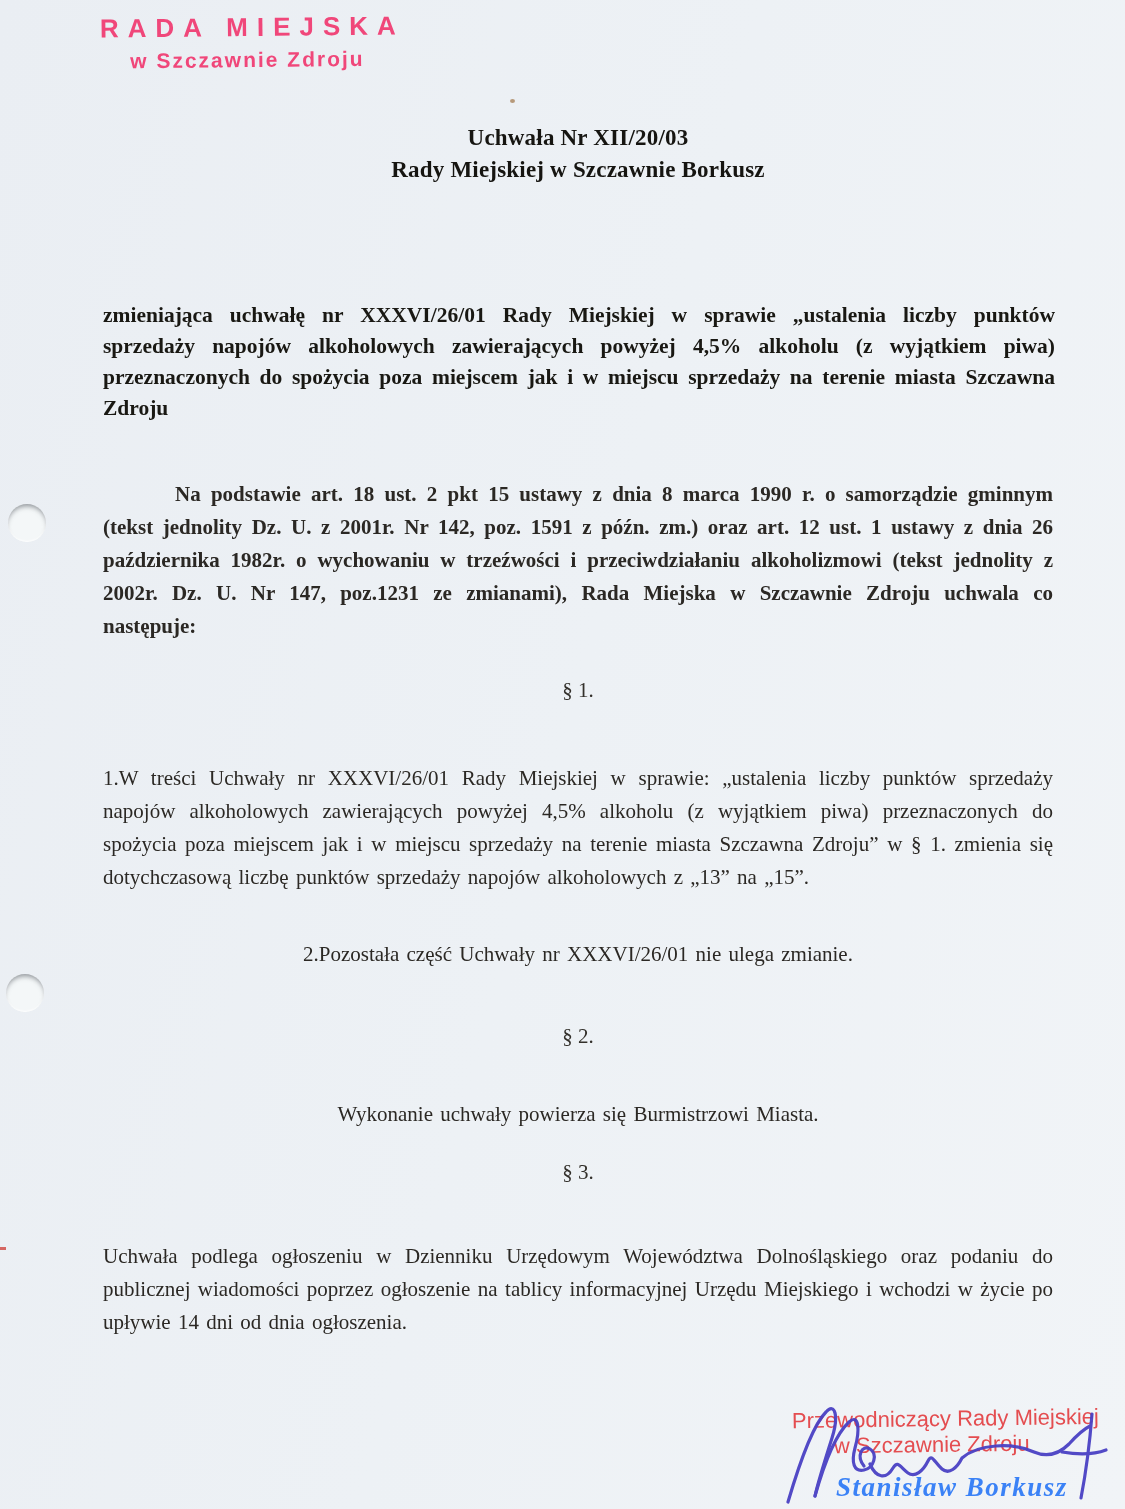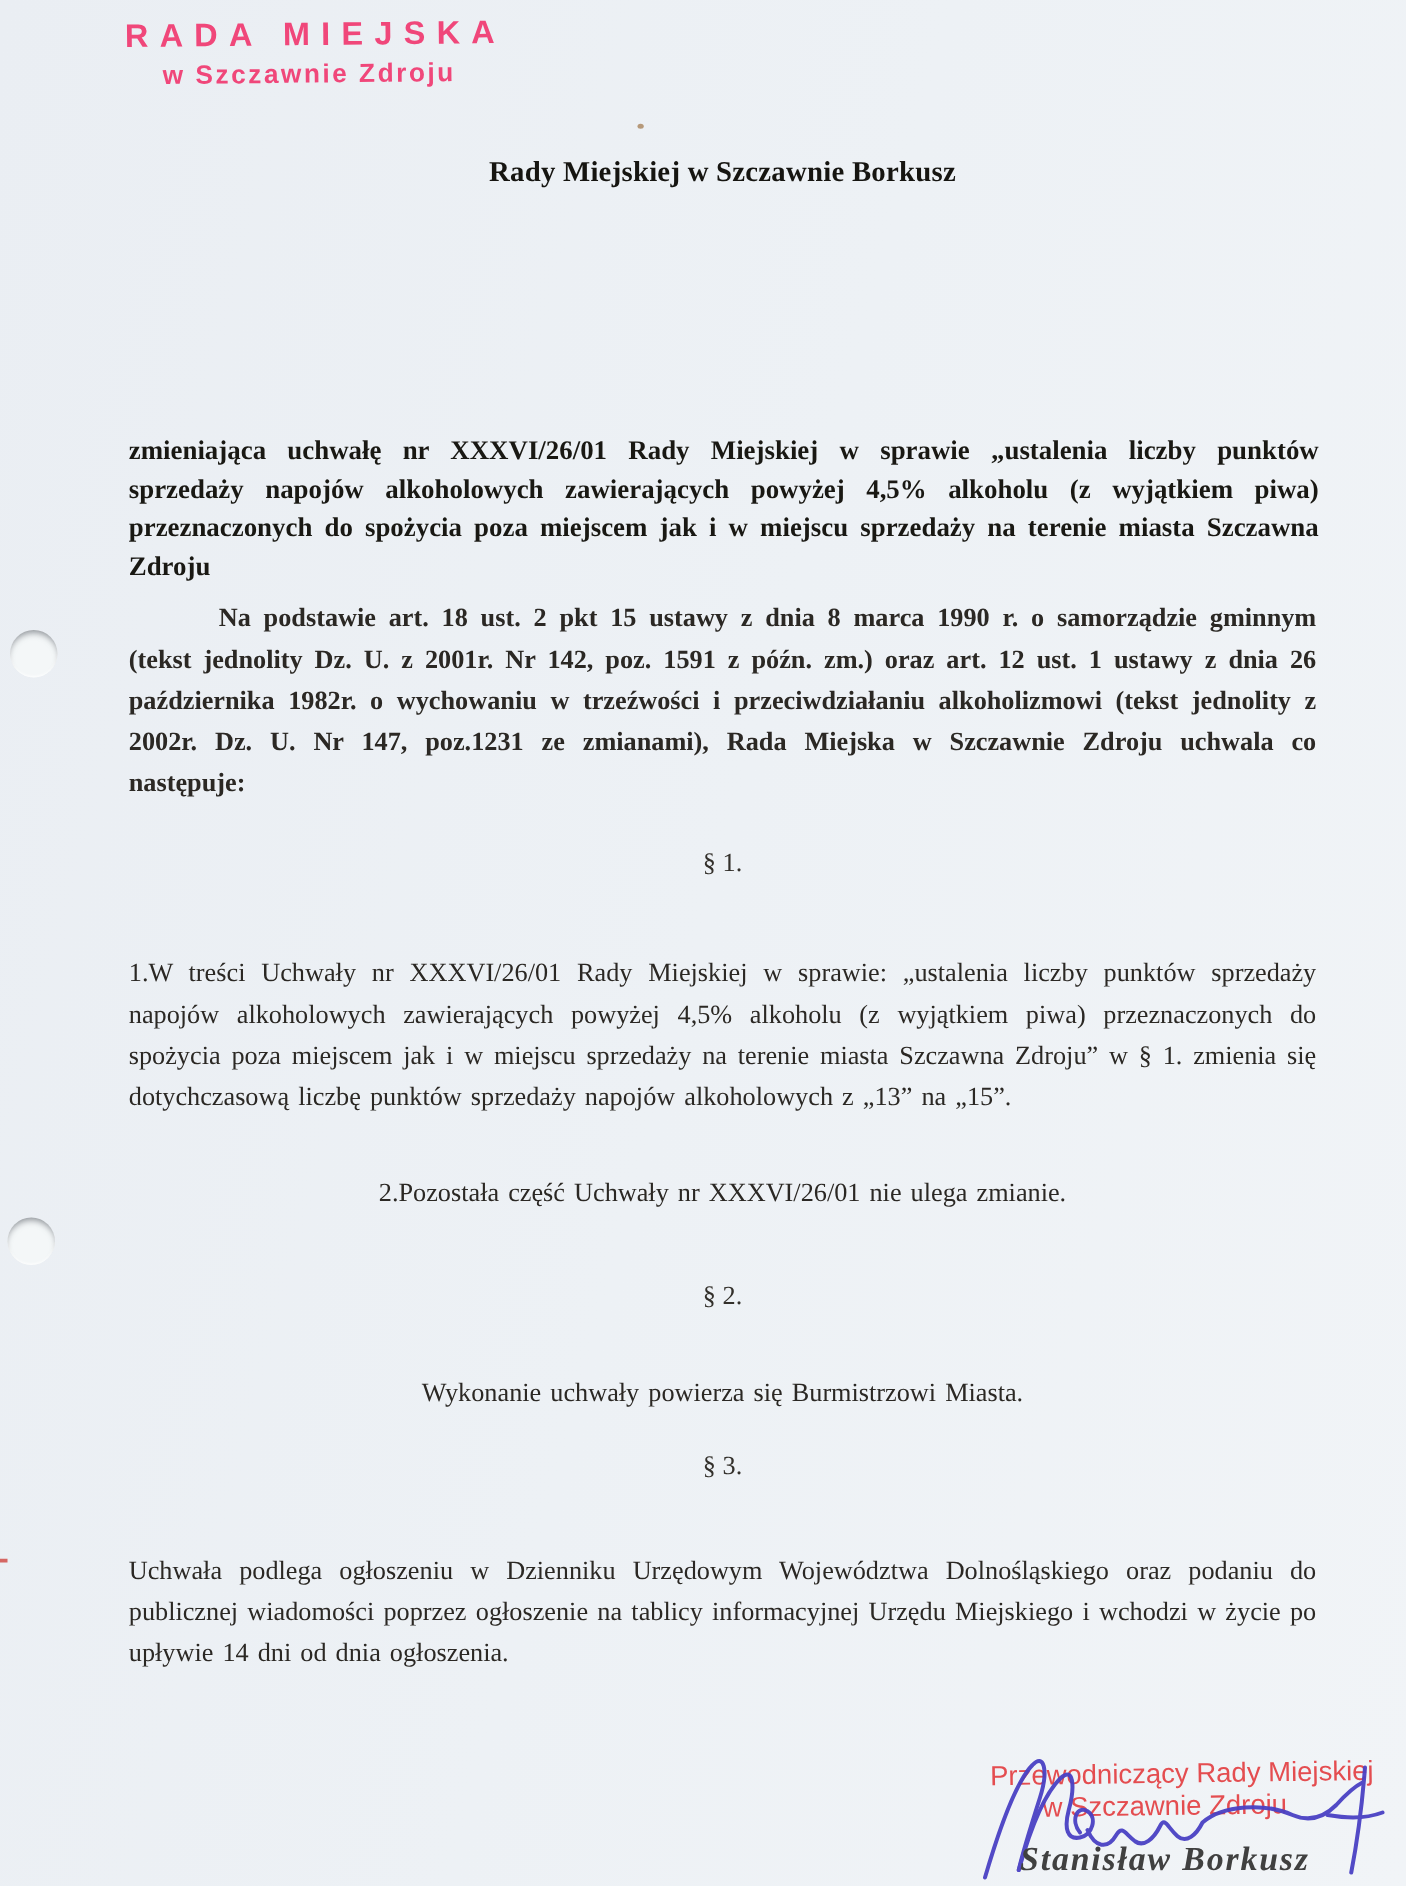--- a/index.html
+++ b/index.html
@@ -49,21 +49,20 @@
   .title-block {
     position: absolute; left: 103px; top: 122px; width: 950px;
     text-align: center; font-weight: bold; color: #161511;
     font-size: 23px; line-height: 32px; letter-spacing: .2px;
   }
   .subject {
     position: absolute; left: 103px; top: 300px; width: 952px;
     font-weight: bold; color: #191813;
     font-size: 21.5px; line-height: 31px; text-align: justify;
     word-spacing: 3px;
-    margin-top: 45px;
   }
   .legal-basis {
     position: absolute; left: 103px; top: 478px; width: 950px;
     font-size: 21px; line-height: 33px; text-align: justify;
     text-indent: 72px; word-spacing: 2px; font-weight: bold;
   }
   .section-heading {
     position: absolute; left: 103px; width: 950px;
     text-align: center; font-size: 21px; color: #33302b;
   }
@@ -81,40 +80,41 @@
 
   
   .sig-stamp {
     position: absolute; color: #e44d50;
     font-family: "Liberation Sans", sans-serif;
     font-size: 22px; white-space: nowrap; transform: rotate(-0.8deg);
   }
   .sig-stamp.s1 { left: 792px; top: 1406px; }
   .sig-stamp.s2 { left: 834px; top: 1432px; }
   .sig-name {
-    position: absolute; left: 816px; top: 1472px;
-    color: #404040; font-style: italic; font-weight: bold;
+    position: absolute; left: 836px; top: 1472px;
+    color: #3b82f6; font-style: italic; font-weight: bold;
     font-size: 27px; letter-spacing: 1.5px; white-space: nowrap;
   }
   .sig-ink { position: absolute; left: 772px; top: 1400px; }
 </style>
 </head>
 <body>
 
 <div class="stamp-top">
   <div class="l1">RADA MIEJSKA</div>
   <div class="l2">w Szczawnie Zdroju</div>
 </div>
 
 <div class="dot-artifact"></div>
 <div class="edge-tick"></div>
 <div class="hole h1"></div>
 <div class="hole h2"></div>
 
 <div class="title-block">
+  <div>Uchwała Nr XII/20/03</div>
   <div>Rady Miejskiej w Szczawnie Borkusz</div>
 </div>
 
 <div class="subject">zmieniająca uchwałę nr XXXVI/26/01 Rady Miejskiej w sprawie „ustalenia liczby punktów sprzedaży napojów alkoholowych zawierających powyżej 4,5% alkoholu (z wyjątkiem piwa) przeznaczonych do spożycia poza miejscem jak i w miejscu sprzedaży na terenie miasta Szczawna Zdroju</div>
 
 <div class="legal-basis">Na podstawie art. 18 ust. 2 pkt 15 ustawy z dnia 8 marca 1990 r. o samorządzie gminnym (tekst jednolity Dz. U. z 2001r. Nr 142, poz. 1591 z późn. zm.) oraz art. 12 ust. 1 ustawy z dnia 26 października 1982r. o wychowaniu w trzeźwości i przeciwdziałaniu alkoholizmowi (tekst jednolity z 2002r. Dz. U. Nr 147, poz.1231 ze zmianami), Rada Miejska w Szczawnie Zdroju uchwala co następuje:</div>
 
 <div class="section-heading sh1">§ 1.</div>
 <div class="para p11">1.W treści Uchwały nr XXXVI/26/01 Rady Miejskiej w sprawie: „ustalenia liczby punktów sprzedaży napojów alkoholowych zawierających powyżej 4,5% alkoholu (z wyjątkiem piwa) przeznaczonych do spożycia poza miejscem jak i w miejscu sprzedaży na terenie miasta Szczawna Zdroju” w § 1. zmienia się dotychczasową liczbę punktów sprzedaży napojów alkoholowych z „13” na „15”.</div>
 <div class="para p12">2.Pozostała część Uchwały nr XXXVI/26/01 nie ulega zmianie.</div>

